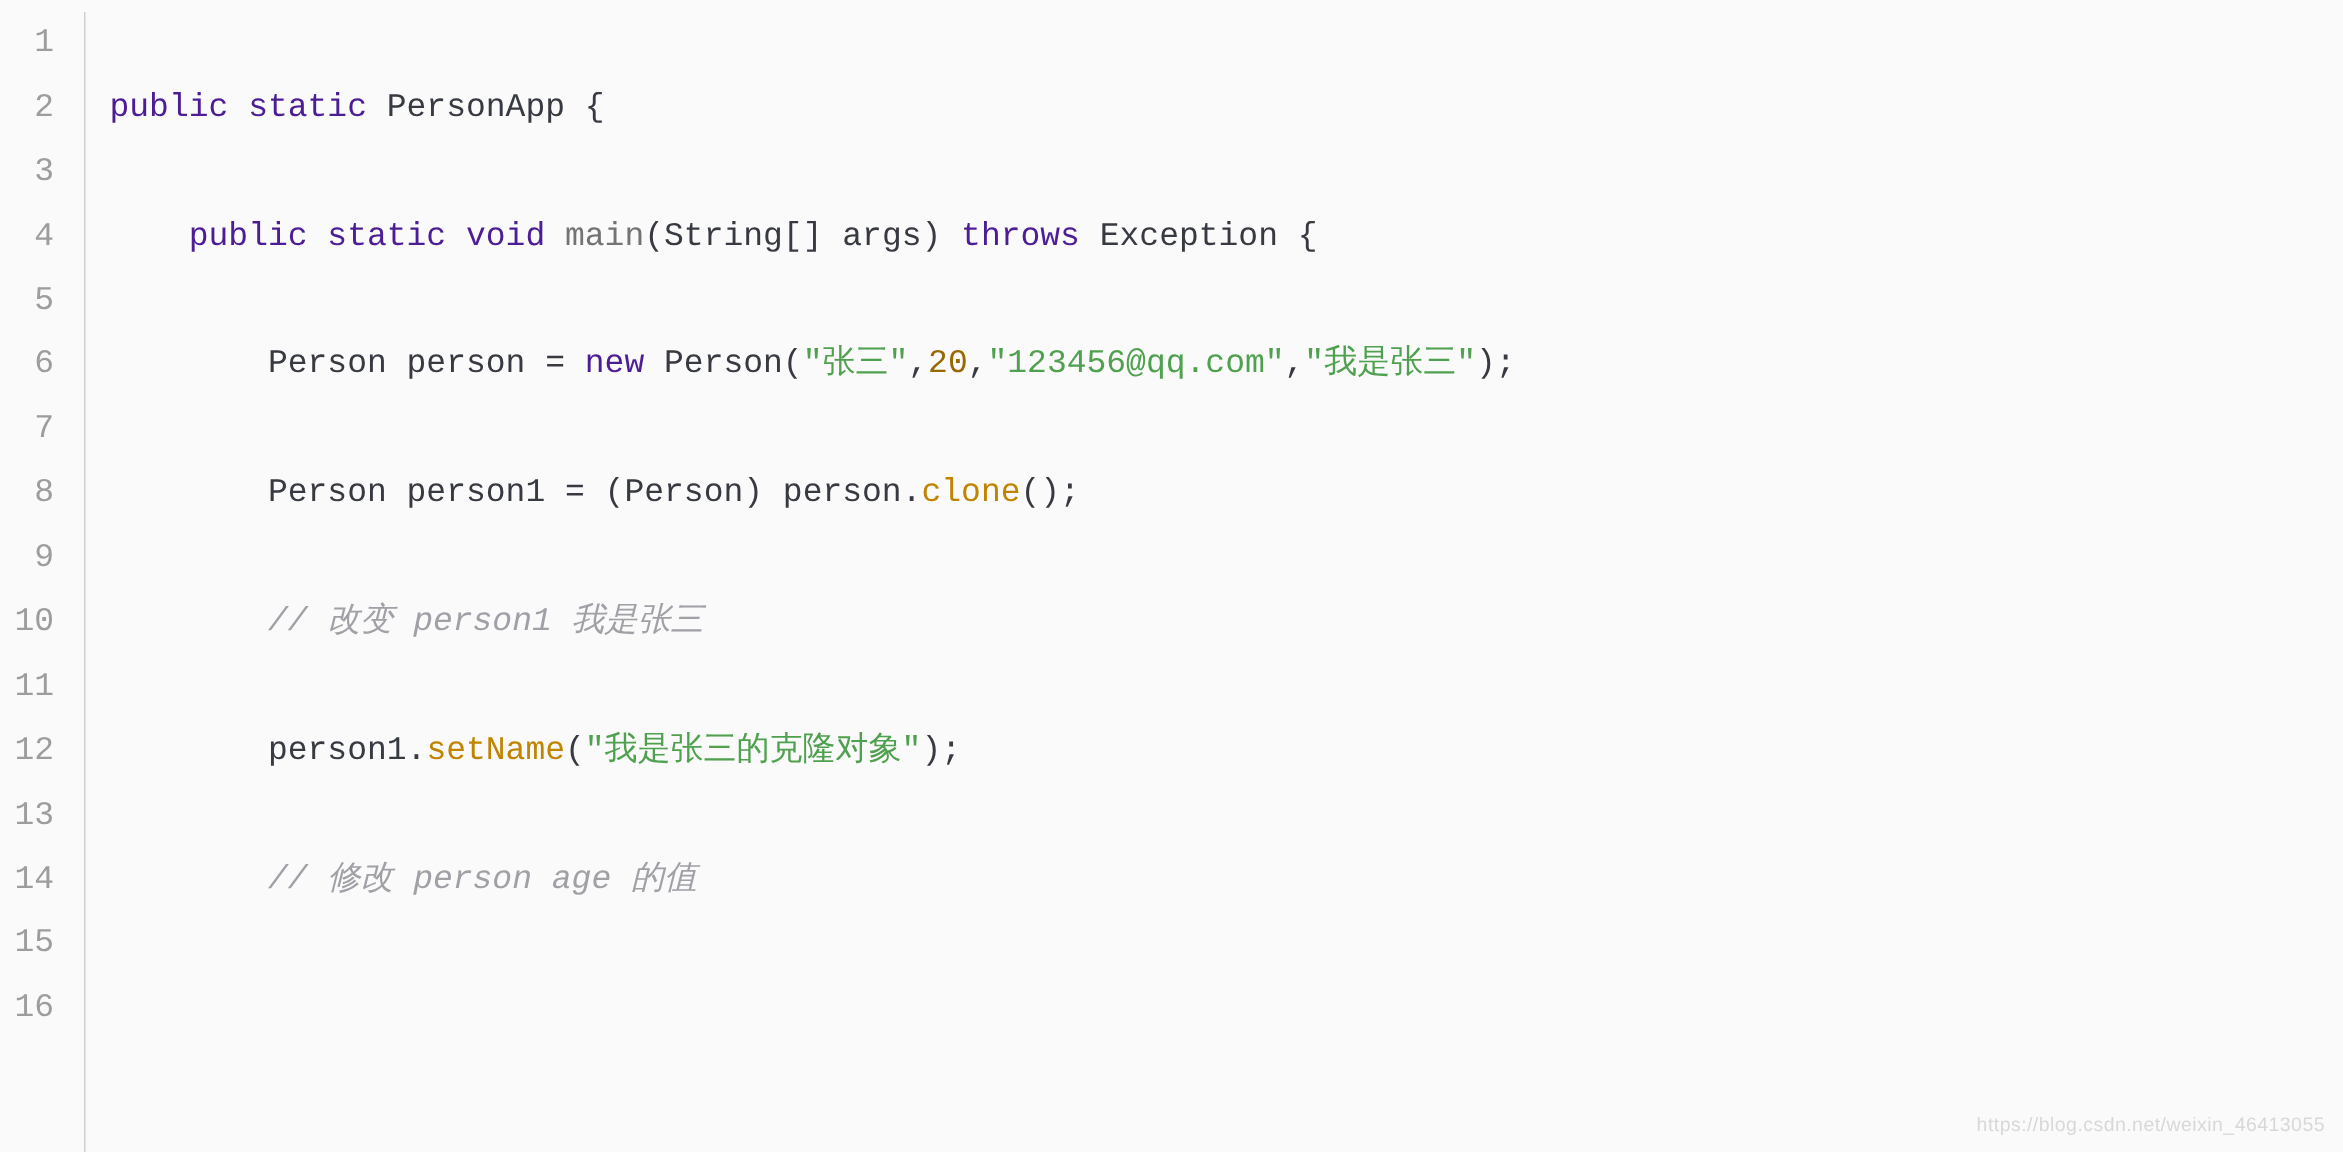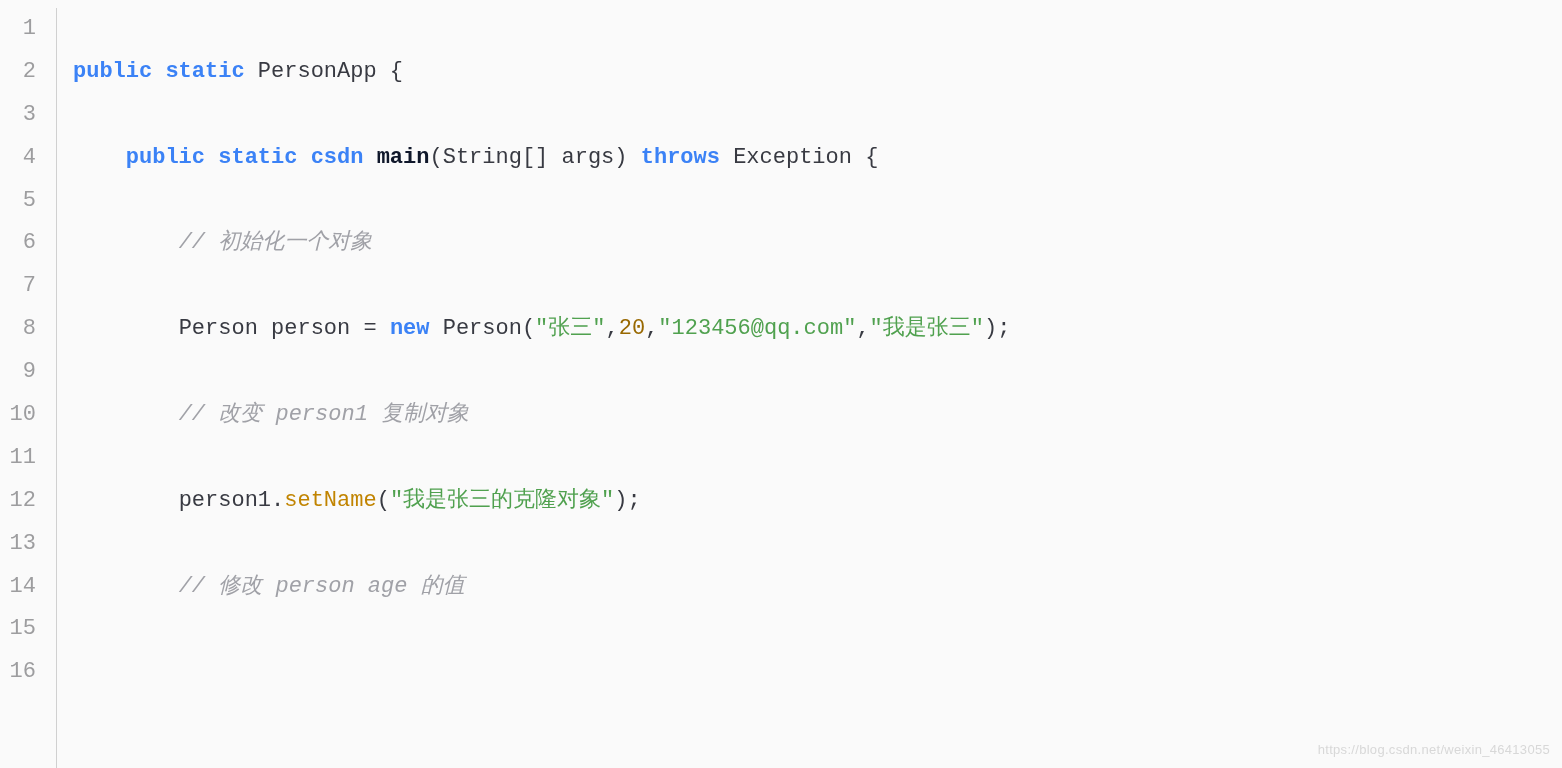--- a/index.html
+++ b/index.html
@@ -28,22 +28,22 @@
     }
     .line-numbers div {
       padding-right: 4px;
     }
     .code-content {
       border-left: 1px solid #d0d0d0;
       padding-left: 16px;
       flex: 1;
       white-space: pre;
     }
-    .kw { color: #3b82f6; font-weight: bold; }
-    .method-name { color: #0f172a; font-weight: bold; }
+    .kw { color: #4c1d95; }
+    .method-name { color: #737373; }
     .string { color: #50a14f; }
     .number { color: #986801; }
     .comment { color: #a0a1a7; font-style: italic; }
     .punct { color: #383a42; }
     .ident { color: #383a42; text-align: center; }
     .call { color: #c18401; }
     .watermark {
       position: fixed;
       bottom: 6px;
       right: 12px;
@@ -71,24 +71,24 @@
     <div>10</div>
     <div>11</div>
     <div>12</div>
     <div>13</div>
     <div>14</div>
     <div>15</div>
     <div>16</div>
   </div>
   <div class="code-content">
 <div><span class="kw">public</span> <span class="kw">static</span> <span class="ident">PersonApp</span><span class="punct"> {</span></div>
-<div><span>    </span><span class="kw">public</span> <span class="kw">static</span> <span class="kw">csdn</span> <span class="method-name">main</span><span class="punct">(</span><span class="ident">String</span><span class="punct">[]</span><span class="ident"> args</span><span class="punct">) </span><span class="kw">throws</span><span class="ident"> Exception {</span></div>
-<div><span>        </span><span class="comment">// 初始化一个对象</span></div>
+<div><span>    </span><span class="kw">public</span> <span class="kw">static</span> <span class="kw">void</span> <span class="method-name">main</span><span class="punct">(</span><span class="ident">String</span><span class="punct">[]</span><span class="ident"> args</span><span class="punct">) </span><span class="kw">throws</span><span class="ident"> Exception {</span></div>
 <div><span>        </span><span class="ident">Person</span><span class="ident"> person </span><span class="punct">= </span><span class="kw">new</span><span class="ident"> Person</span><span class="punct">(</span><span class="string">"张三"</span><span class="punct">,</span><span class="number">20</span><span class="punct">,</span><span class="string">"123456@qq.com"</span><span class="punct">,</span><span class="string">"我是张三"</span><span class="punct">);</span></div>
-<div><span>        </span><span class="comment">// 改变 person1 复制对象</span></div>
+<div><span>        </span><span class="ident">Person</span><span class="ident"> person1 </span><span class="punct">= (</span><span class="ident">Person</span><span class="punct">) person.</span><span class="call">clone</span><span class="punct">();</span></div>
+<div><span>        </span><span class="comment">// 改变 person1 我是张三</span></div>
 <div><span>        </span><span class="ident">person1.</span><span class="call">setName</span><span class="punct">(</span><span class="string">"我是张三的克隆对象"</span><span class="punct">);</span></div>
 <div><span>        </span><span class="comment">// 修改 person age 的值</span></div>
 
 
 
 
 
 
 
 </div>

